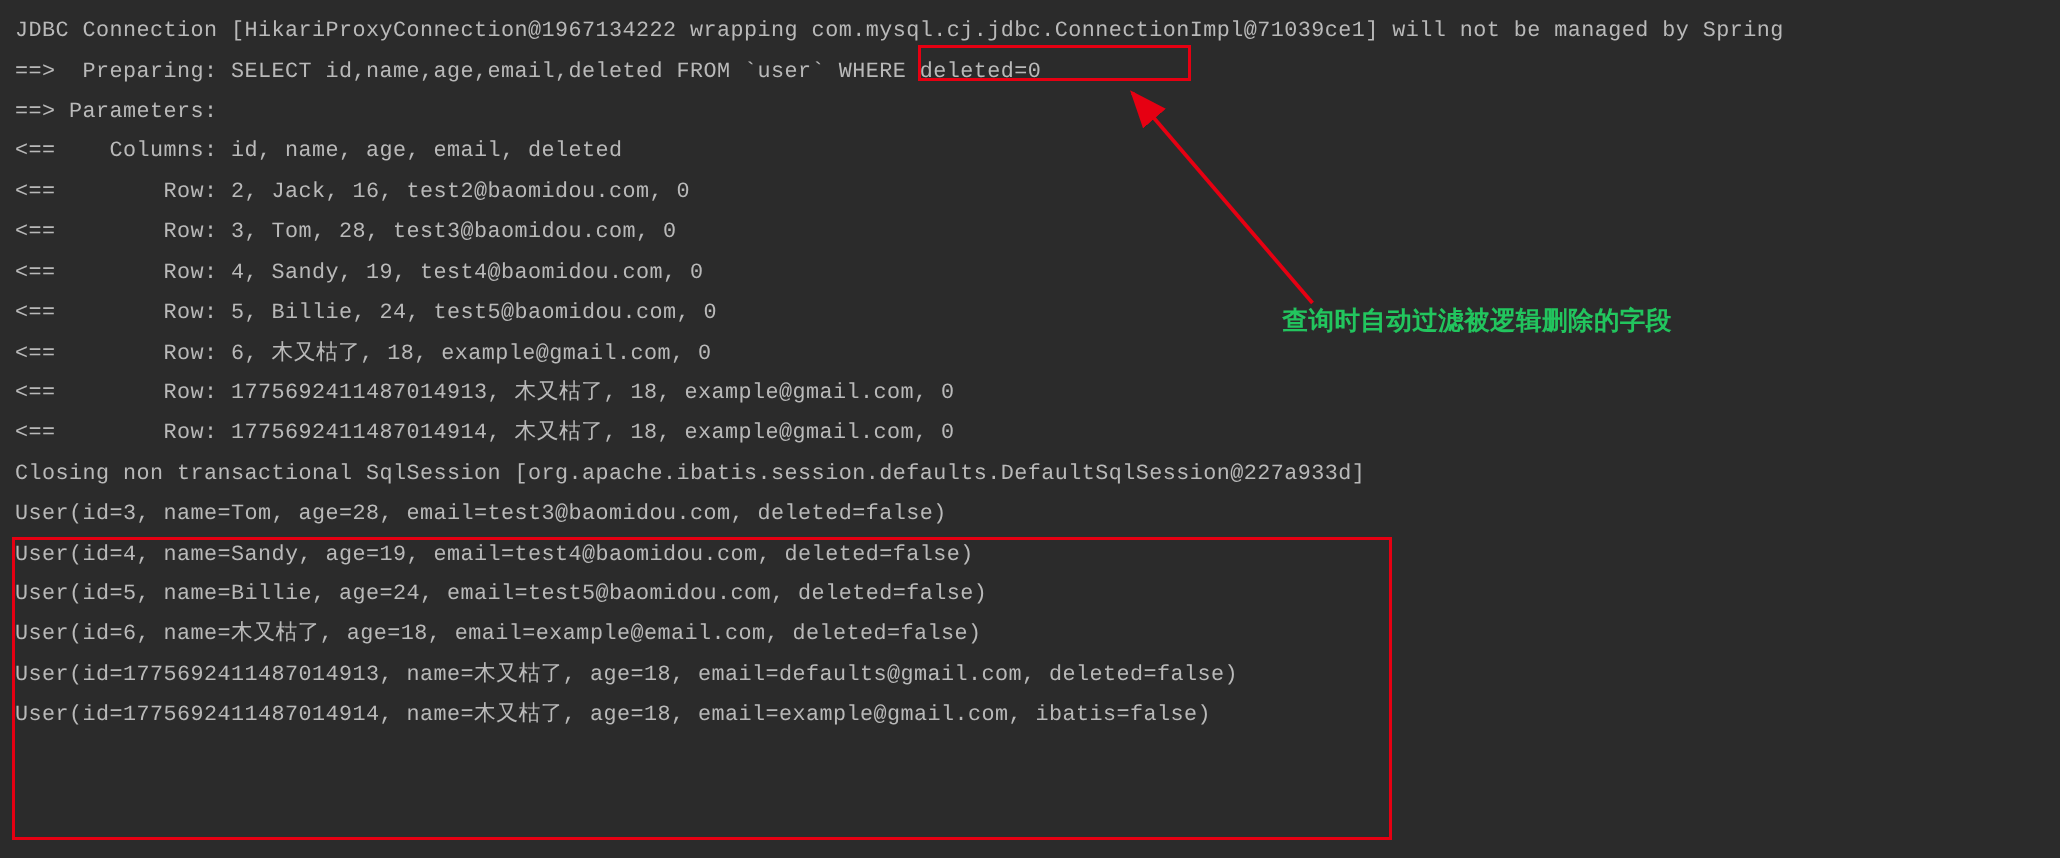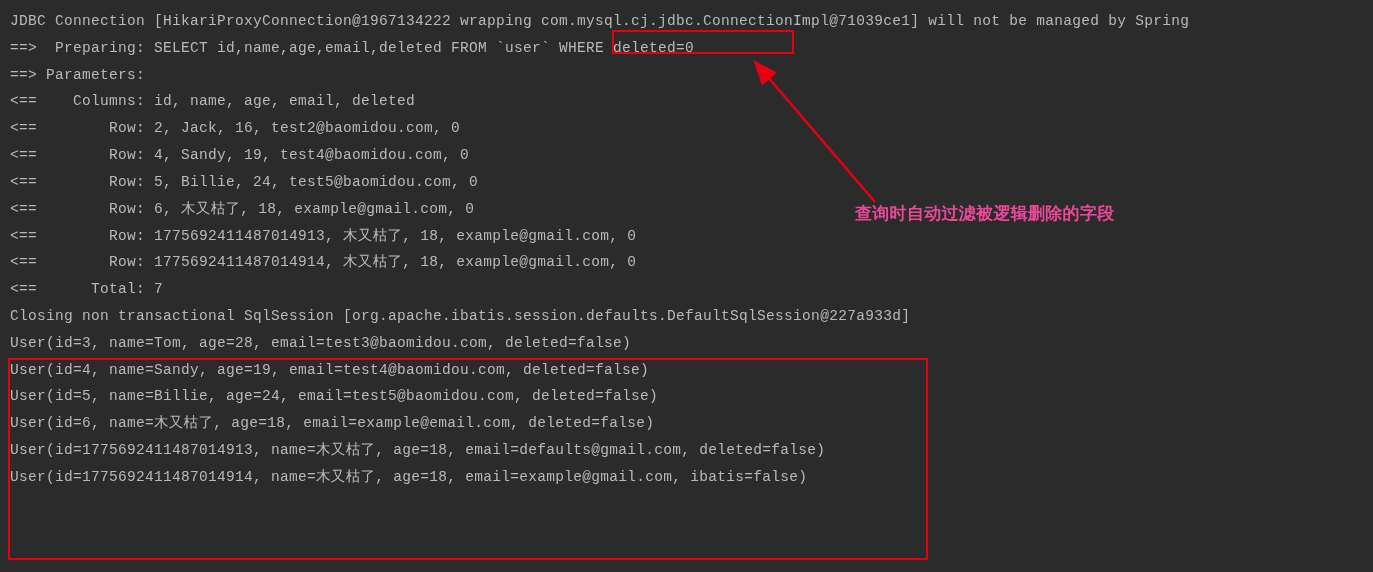--- a/index.html
+++ b/index.html
@@ -36,21 +36,21 @@
       position: absolute;
       border: 2.5px solid #e60012;
       left: 8px;
       top: 358px;
       width: 920px;
       height: 202px;
       pointer-events: none;
     }
     .annotation-text {
       position: absolute;
-      color: #ec4899;
+      color: #22c55e;
       font-weight: bold;
       font-size: 17px;
       font-family: 'Microsoft YaHei', 'SimHei', sans-serif;
       left: 855px;
       top: 198px;
     }
     .arrow-svg {
       position: absolute;
       left: 745px;
       top: 52px;
@@ -59,26 +59,26 @@
   </style>
 </head>
 <body>
 
 <div>
   <div class="log-line">JDBC Connection [HikariProxyConnection@1967134222 wrapping com.mysql.cj.jdbc.ConnectionImpl@71039ce1] will not be managed by Spring</div>
   <div class="log-line">==&gt;  Preparing: SELECT id,name,age,email,deleted FROM `user` WHERE deleted=0</div>
   <div class="log-line">==&gt; Parameters: </div>
   <div class="log-line">&lt;==    Columns: id, name, age, email, deleted</div>
   <div class="log-line">&lt;==        Row: 2, Jack, 16, test2@baomidou.com, 0</div>
+  <div class="log-line">&lt;==        Row: 3, Tom, 28, test3@baomidou.com, 0</div>
   <div class="log-line">&lt;==        Row: 4, Sandy, 19, test4@baomidou.com, 0</div>
   <div class="log-line">&lt;==        Row: 5, Billie, 24, test5@baomidou.com, 0</div>
   <div class="log-line">&lt;==        Row: 6, 木又枯了, 18, example@gmail.com, 0</div>
   <div class="log-line">&lt;==        Row: 1775692411487014913, 木又枯了, 18, example@gmail.com, 0</div>
   <div class="log-line">&lt;==        Row: 1775692411487014914, 木又枯了, 18, example@gmail.com, 0</div>
-  <div class="log-line">&lt;==      Total: 7</div>
   <div class="log-line">Closing non transactional SqlSession [org.apache.ibatis.session.defaults.DefaultSqlSession@227a933d]</div>
   <div class="log-line">User(id=3, name=Tom, age=28, email=test3@baomidou.com, deleted=false)</div>
   <div class="log-line">User(id=4, name=Sandy, age=19, email=test4@baomidou.com, deleted=false)</div>
   <div class="log-line">User(id=5, name=Billie, age=24, email=test5@baomidou.com, deleted=false)</div>
   <div class="log-line">User(id=6, name=木又枯了, age=18, email=example@email.com, deleted=false)</div>
   <div class="log-line">User(id=1775692411487014913, name=木又枯了, age=18, email=defaults@gmail.com, deleted=false)</div>
   <div class="log-line">User(id=1775692411487014914, name=木又枯了, age=18, email=example@gmail.com, ibatis=false)</div>
 </div>
 
 <div class="highlight-box-1"></div>

